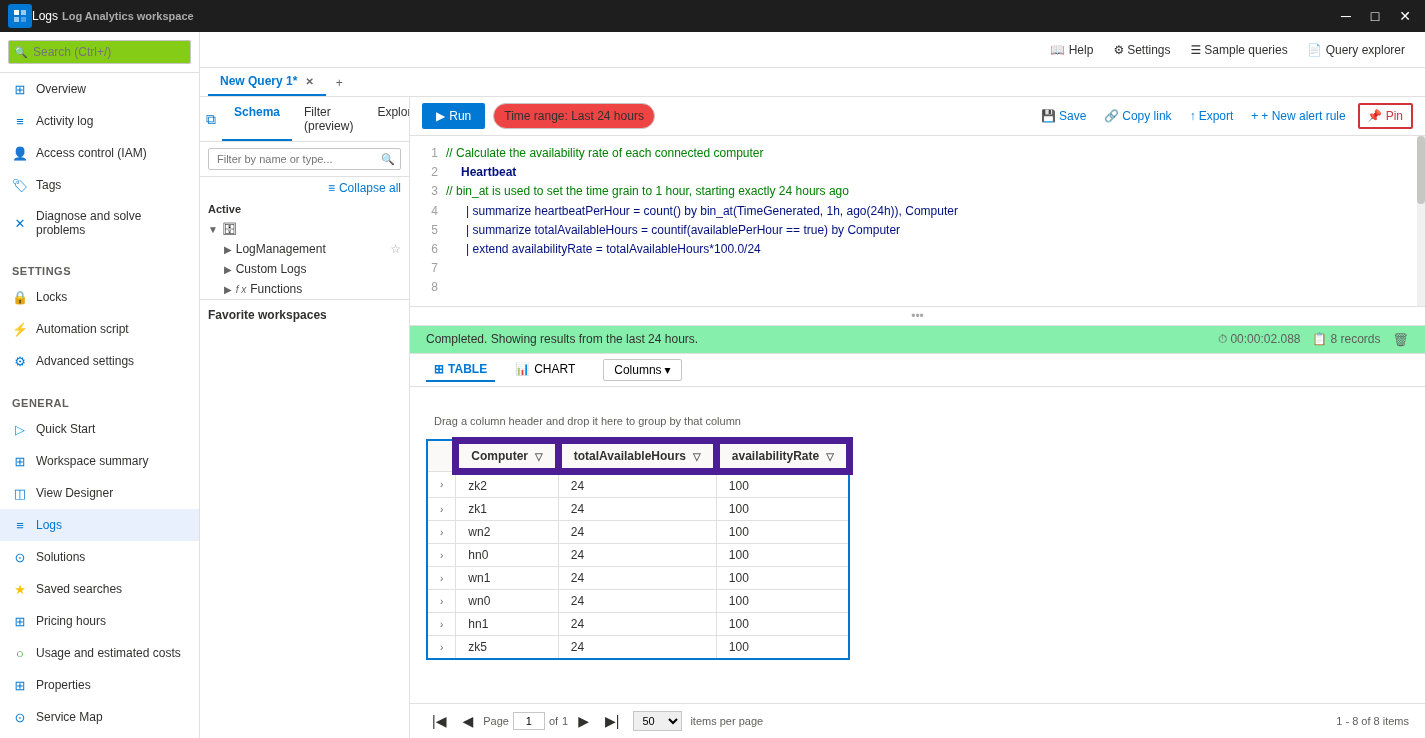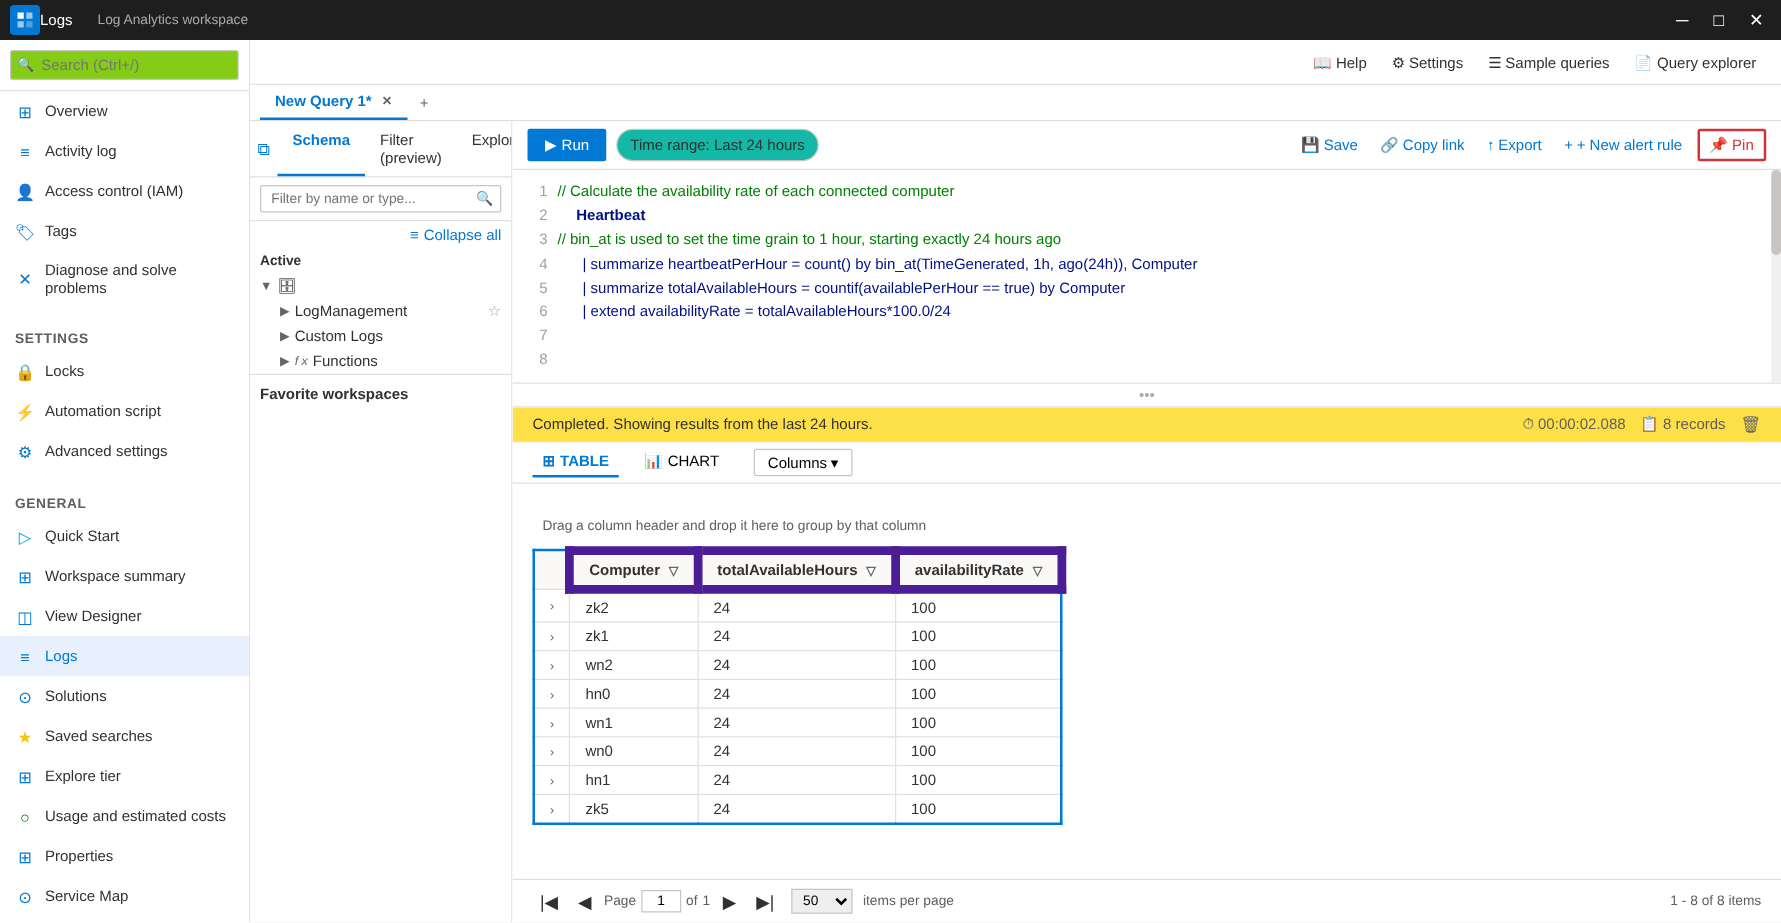--- a/index.html
+++ b/index.html
@@ -4,21 +4,21 @@
   <style>
     * { box-sizing: border-box; margin: 0; padding: 0; font-family: 'Segoe UI', Arial, sans-serif; font-size: 12px; }
     body { display: flex; flex-direction: column; height: 738px; width: 1425px; overflow: hidden; background: #f3f2f1; }
 
     
     .title-bar {
       height: 32px; background: #1e1e1e; display: flex; align-items: center;
       padding: 0 8px; flex-shrink: 0;
     }
     .title-bar-text { color: #fff; font-size: 12px; }
-    .title-bar-subtitle { color: #aaa; font-size: 11px; margin-left: 20px; }
+    .title-bar-subtitle { color: #aaa; font-size: 11px; margin-left: 4px; font-weight: bold; }
     .title-bar-controls { margin-left: auto; display: flex; gap: 8px; }
     .title-bar-btn { color: #fff; background: none; border: none; cursor: pointer; font-size: 14px; padding: 2px 6px; }
 
     
     .app-body { display: flex; flex: 1; overflow: hidden; }
 
     
     .sidebar {
       width: 200px; background: #fff; border-right: 1px solid #e0e0e0;
       display: flex; flex-direction: column; flex-shrink: 0; overflow-y: auto;
@@ -82,21 +82,21 @@
 
     
     .query-area { flex: 1; display: flex; flex-direction: column; overflow: hidden; background: #fff; }
 
     
     .query-toolbar {
       display: flex; align-items: center; padding: 6px 12px; gap: 8px;
       border-bottom: 1px solid #e0e0e0; background: #fff;
     }
     .btn-run { background: #0078d4; color: #fff; border: none; padding: 6px 14px; cursor: pointer; font-size: 12px; border-radius: 2px; display: flex; align-items: center; gap: 4px; }
-    .time-range-btn { border: 1px solid #c8c6c4; background: #14b8a6; padding: 5px 10px; cursor: pointer; font-size: 11px; border-radius: 20px; color: #323130; }
+    .time-range-btn { border: 1px solid #c8c6c4; background: #ef4444; padding: 5px 10px; cursor: pointer; font-size: 11px; border-radius: 20px; color: #323130; }
     .toolbar-spacer { flex: 1; }
     .toolbar-actions { margin-left: auto; display: flex; align-items: center; gap: 6px; }
     .toolbar-action-btn { background: none; border: none; cursor: pointer; color: #0078d4; font-size: 12px; display: flex; align-items: center; gap: 3px; padding: 4px 6px; }
     .toolbar-action-btn-alert { background: none; border: none; cursor: pointer; color: #0078d4; font-size: 12px; display: flex; align-items: center; gap: 3px; padding: 4px 6px; }
     .pin-btn { background: none; border: 2px solid #d13438; cursor: pointer; color: #d13438; font-size: 12px; display: flex; align-items: center; gap: 3px; padding: 4px 8px; border-radius: 2px; }
     .global-action-btn { background: none; border: none; cursor: pointer; color: #323130; font-size: 12px; display: flex; align-items: center; gap: 3px; padding: 6px 8px; }
 
     
     .code-editor {
       background: #fff; padding: 8px 16px; font-family: 'Consolas', monospace;
@@ -109,21 +109,21 @@
     .code-indent { padding-left: 20px; }
     .vertical-scrollbar-hint {
       position: absolute; right: 0; top: 0; bottom: 0; width: 8px; background: #f0f0f0;
     }
     .scrollbar-thumb { width: 8px; background: #c8c6c4; border-radius: 4px; height: 40%; margin-top: 0; }
 
     
     .results-area { flex: 1; display: flex; flex-direction: column; overflow: hidden; }
     .results-status-bar {
       display: flex; align-items: center; padding: 6px 16px; border-bottom: 1px solid #e0e0e0;
-      background: #fde047; gap: 8px;
+      background: #86efac; gap: 8px;
     }
     .results-status-text { font-size: 12px; color: #323130; flex: 1; }
     .results-meta { display: flex; align-items: center; gap: 12px; color: #605e5c; font-size: 11px; margin-left: auto; }
     .results-meta span { display: flex; align-items: center; gap: 3px; }
     .results-tabs-row { display: flex; align-items: center; padding: 4px 16px; border-bottom: 1px solid #e0e0e0; background: #fff; gap: 12px; }
     .result-tab { display: flex; align-items: center; gap: 4px; padding: 4px 8px; cursor: pointer; font-size: 12px; border-bottom: 2px solid transparent; }
     .result-tab.active { border-bottom-color: #0078d4; color: #0078d4; font-weight: 600; }
     .columns-btn { border: 1px solid #c8c6c4; background: #fff; padding: 3px 10px; cursor: pointer; font-size: 11px; border-radius: 2px; display: flex; align-items: center; gap: 3px; margin-left: 8px; }
     .results-table-wrap { flex: 1; overflow: auto; padding: 24px 16px; }
     .drag-hint { font-size: 11px; color: #605e5c; margin-bottom: 6px; padding: 4px 8px; }
@@ -248,21 +248,21 @@
     <div class="sidebar-nav-item">
       <span class="nav-icon">⊙</span>
       <span>Solutions</span>
     </div>
     <div class="sidebar-nav-item">
       <span class="nav-icon" style="color:#f8c300">★</span>
       <span>Saved searches</span>
     </div>
     <div class="sidebar-nav-item">
       <span class="nav-icon">⊞</span>
-      <span>Explore tier</span>
+      <span>Pricing hours</span>
     </div>
     <div class="sidebar-nav-item">
       <span class="nav-icon" style="color:#107c10">○</span>
       <span>Usage and estimated costs</span>
     </div>
     <div class="sidebar-nav-item">
       <span class="nav-icon">⊞</span>
       <span>Properties</span>
     </div>
     <div class="sidebar-nav-item">

